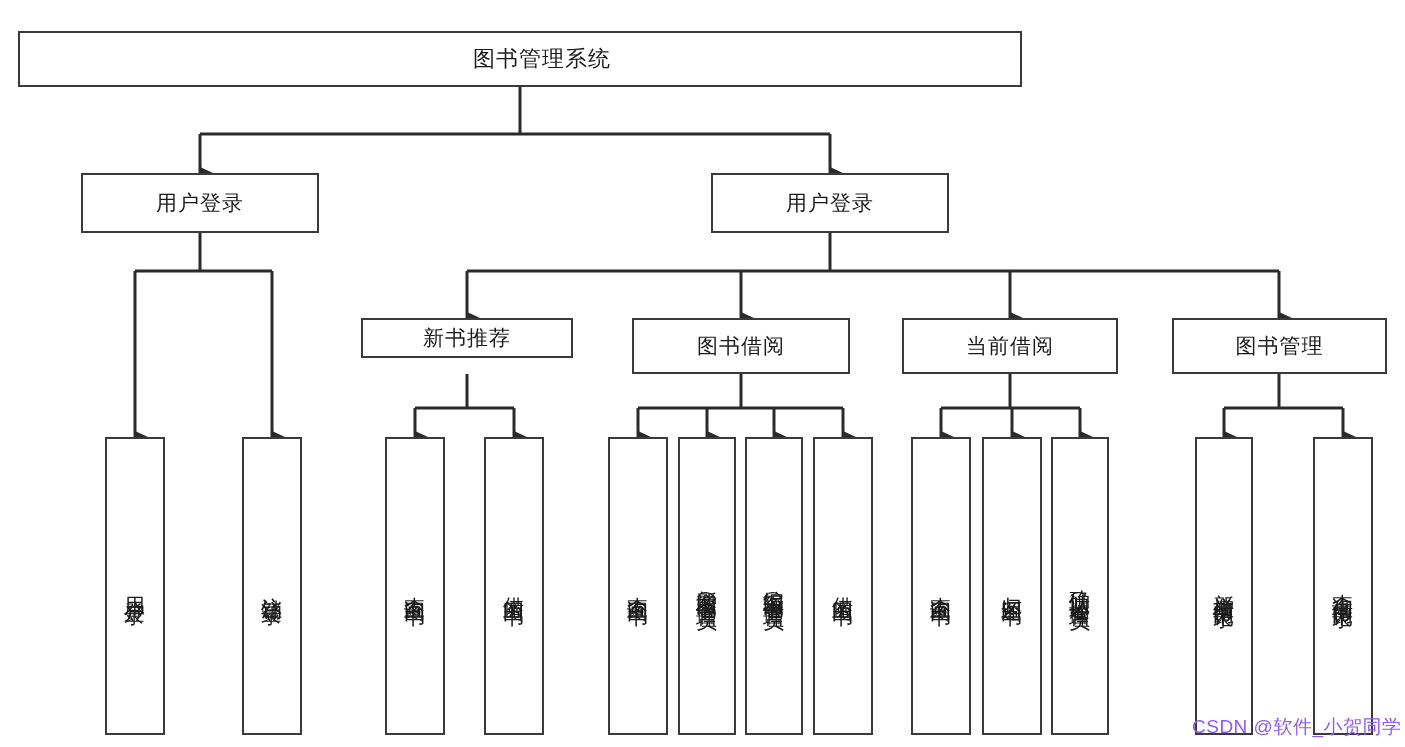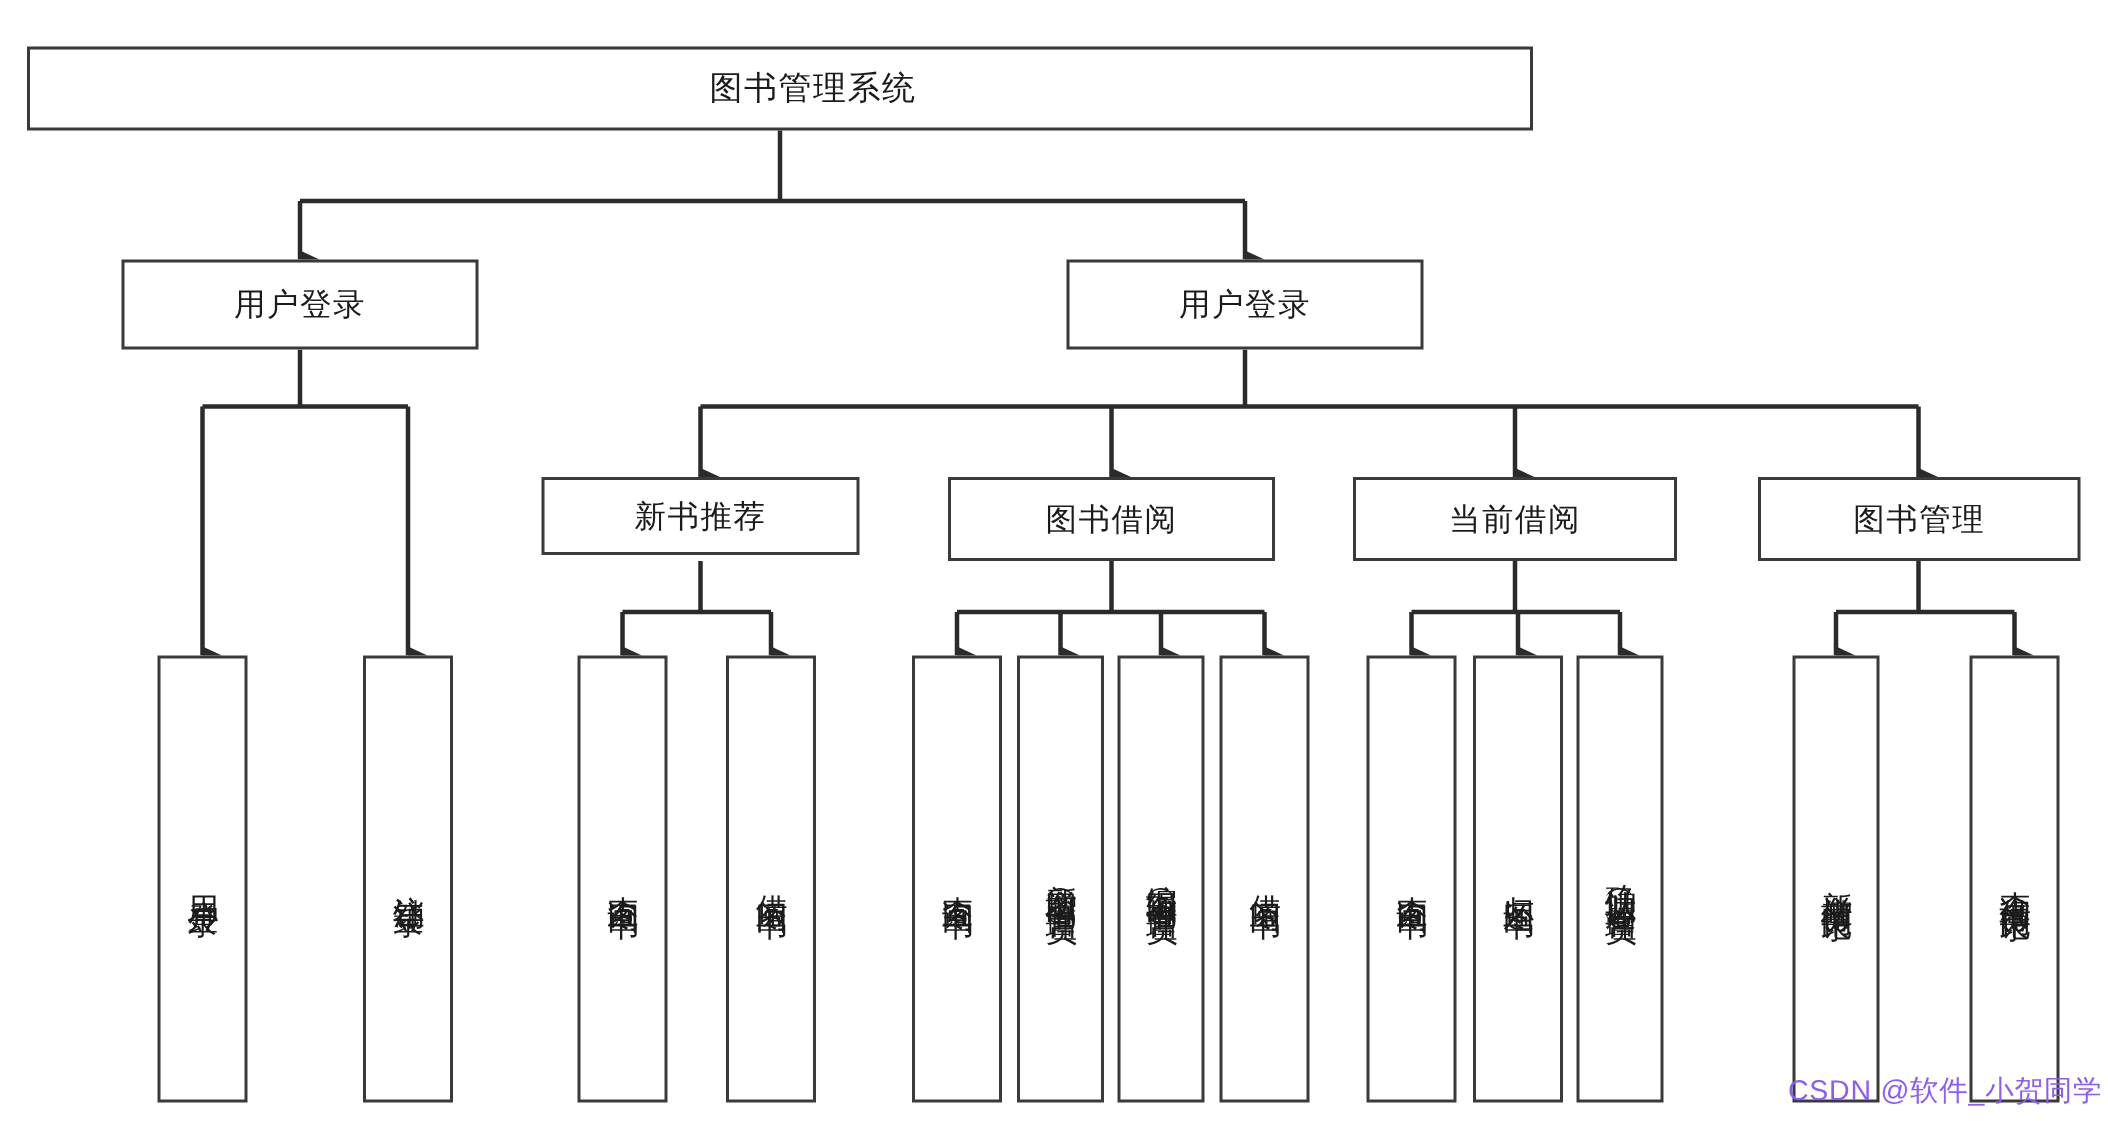--- a/index.html
+++ b/index.html
@@ -113,21 +113,21 @@
     <span>图书管理系统</span>
   </div>
 
   <div class="node horiz" style="left: 81px; top: 173px; width: 238px; height: 60px;">
     <span>用户登录</span>
   </div>
   <div class="node horiz" style="left: 711px; top: 173px; width: 238px; height: 60px;">
     <span>用户登录</span>
   </div>
 
-  <div class="node horiz" style="left: 361px; top: 318px; width: 212px; height: 52px;">
+  <div class="node horiz" style="left: 361px; top: 318px; width: 212px; height: 40px;">
     <span>新书推荐</span>
   </div>
   <div class="node horiz" style="left: 902px; top: 318px; width: 216px; height: 56px;">
     <span>当前借阅</span>
   </div>
   <div class="node horiz" style="left: 632px; top: 318px; width: 218px; height: 56px;">
     <span>图书借阅</span>
   </div>
   <div class="node horiz" style="left: 1172px; top: 318px; width: 215px; height: 56px;">
     <span>图书管理</span>

